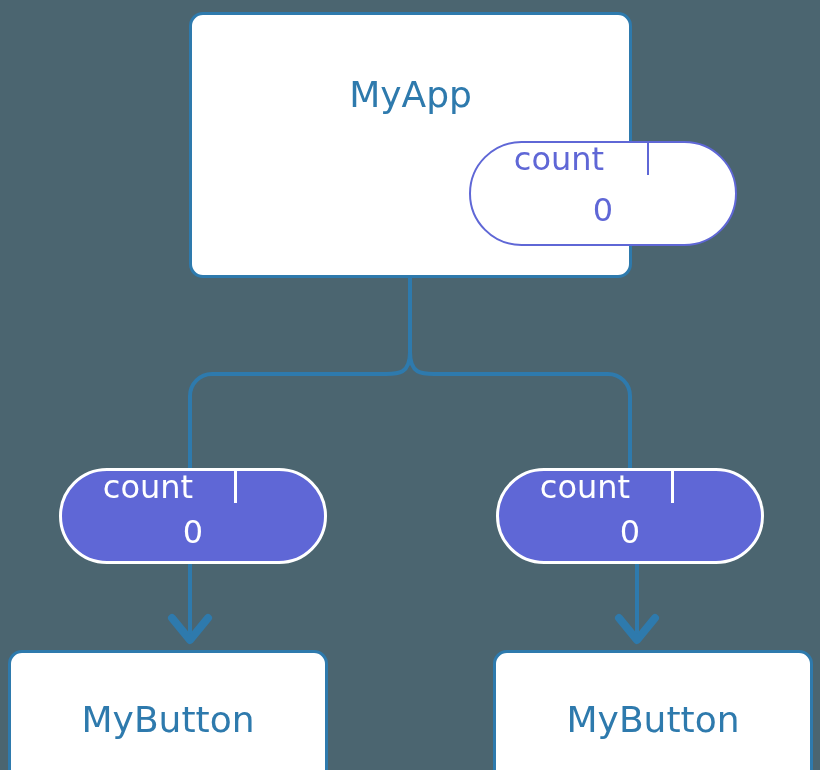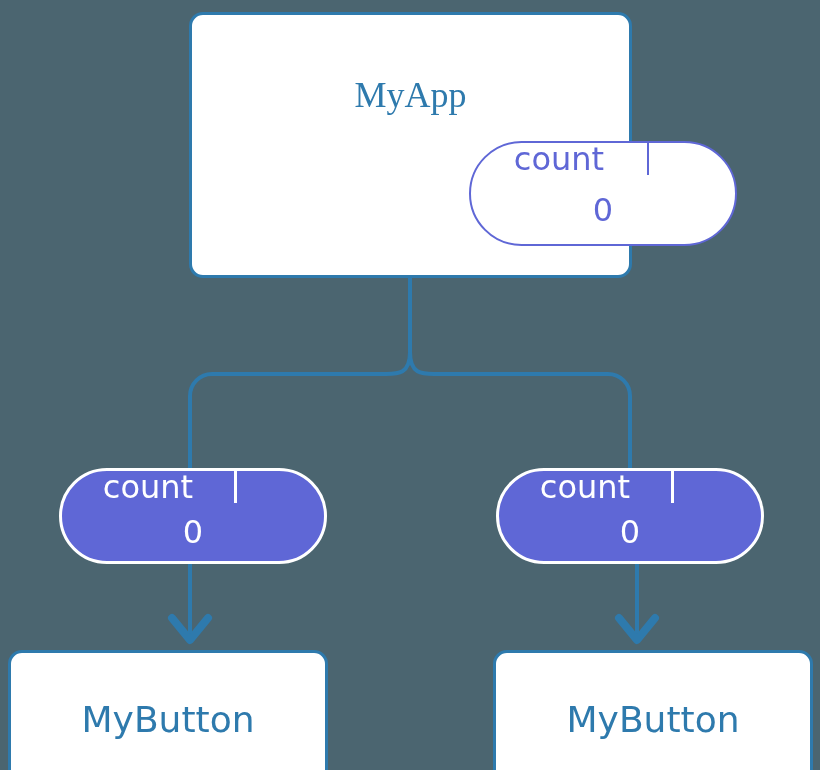--- a/index.html
+++ b/index.html
@@ -48,21 +48,20 @@
     left: 189px;
     top: 12px;
     width: 443px;
     height: 266px;
   }
   #app-card .card-title {
     position: absolute;
     left: 0;
     right: 0;
     top: 62px;
-    font-family: Liberation Serif, serif;
   }
 
   
   .leaf-card {
     top: 650px;
     width: 320px;
     height: 140px;
     display: flex;
     align-items: center;
     justify-content: center;

